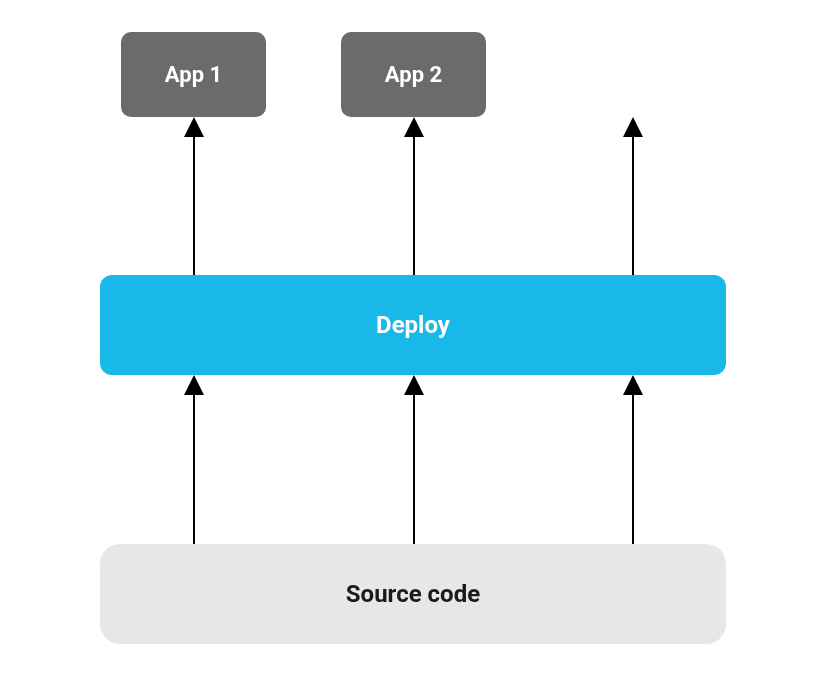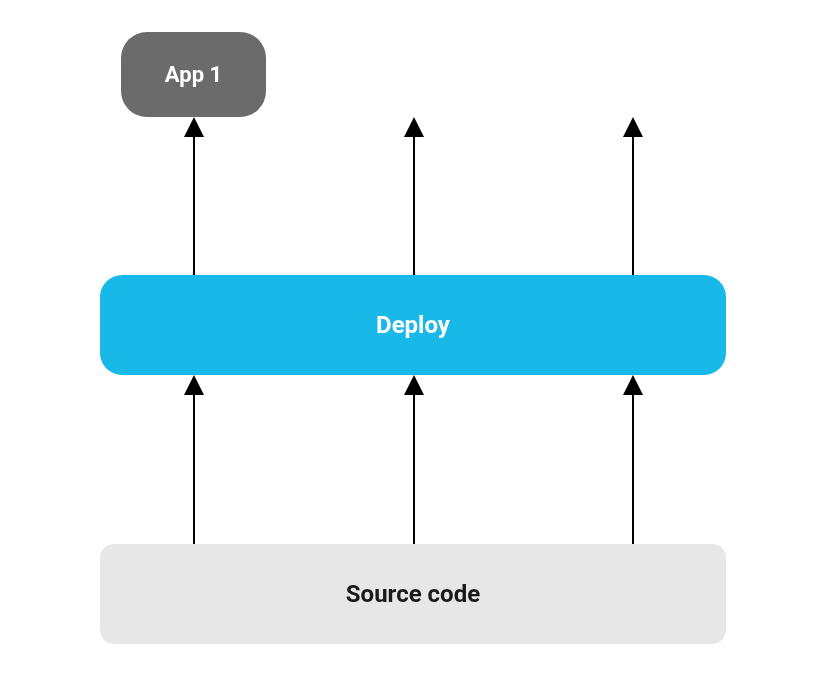--- a/index.html
+++ b/index.html
@@ -17,56 +17,56 @@
     .diagram {
       position: relative;
       width: 100%;
       height: 100%;
     }
     .app-box {
       position: absolute;
       width: 145px;
       height: 85px;
       background: #6b6b6b;
-      border-radius: 26px;
+      border-radius: 10px;
       display: flex;
       align-items: center;
       justify-content: center;
       color: #ffffff;
       font-weight: 700;
       font-size: 22px;
     }
     .app-1 { left: 121px; top: 32px; }
     .app-2 { left: 341px; top: 32px; }
     .app-3 { left: 560px; top: 32px; }
 
     .deploy-box {
       position: absolute;
       left: 100px;
       top: 275px;
       width: 626px;
       height: 100px;
       background: #18b8e8;
-      border-radius: 22px;
+      border-radius: 12px;
       display: flex;
       align-items: center;
       justify-content: center;
       color: #ffffff;
       font-weight: 700;
       font-size: 24px;
     }
 
     .source-box {
       position: absolute;
       left: 100px;
       top: 544px;
       width: 626px;
       height: 100px;
       background: #e7e7e7;
-      border-radius: 14px;
+      border-radius: 20px;
       display: flex;
       align-items: center;
       justify-content: center;
       color: #1a1a1a;
       font-weight: 700;
       font-size: 24px;
     }
 
     svg.arrows {
       position: absolute;
@@ -77,20 +77,23 @@
       pointer-events: none;
     }
   </style>
 </head>
 <body>
 
 <div class="diagram">
 
   <div class="app-box app-1">
     <span>App 1</span>
+  </div>
+  <div class="app-box app-2">
+    <span>App 2</span>
   </div>
 
   <div class="deploy-box">
     <span>Deploy</span>
   </div>
 
   <div class="source-box">
     <span>Source code</span>
   </div>
 

